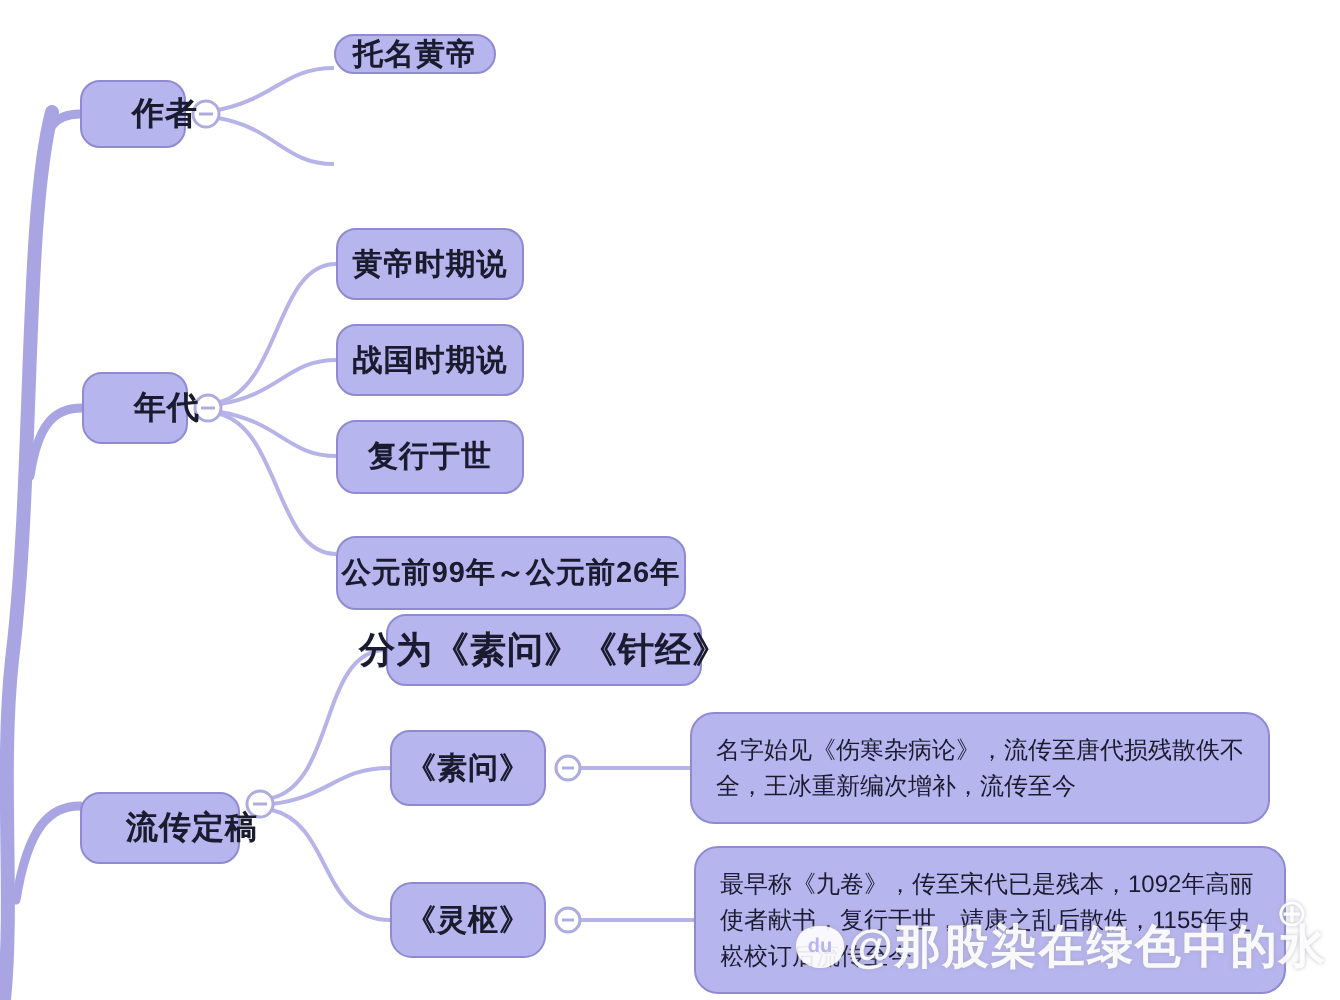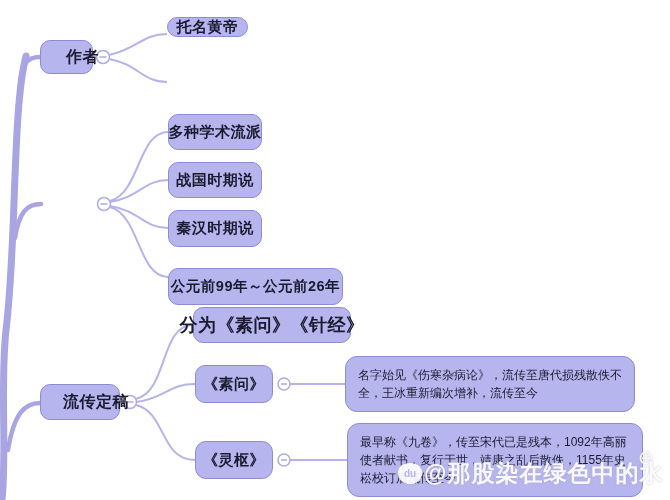--- a/index.html
+++ b/index.html
@@ -115,27 +115,28 @@
       <circle cx="284" cy="384" r="6" fill="#ffffff" stroke="#aeabdf" stroke-width="1.5"></circle>
       <line x1="281" y1="384" x2="287" y2="384" stroke="#aeabdf" stroke-width="1.5"></line>
     </g>
     <g>
       <circle cx="284" cy="460" r="6" fill="#ffffff" stroke="#aeabdf" stroke-width="1.5"></circle>
       <line x1="281" y1="460" x2="287" y2="460" stroke="#aeabdf" stroke-width="1.5"></line>
     </g>
   </svg>
 
   <div class="node main" style="left:40px;top:40px;width:53px;height:34px;">作者</div>
-  <div class="node main" style="left:40px;top:384px;width:80px;height:36px;">流传定稿</div>
+  <div class="node main" style="left:41px;top:186px;width:53px;height:36px;">年代</div>
+  <div class="node main" style="left:40px;top:396px;width:80px;height:36px;">流传定稿</div>
 
   <div class="node child" style="left:167px;top:17px;width:81px;height:20px;">托名黄帝</div>
 
-  <div class="node child" style="left:168px;top:114px;width:94px;height:36px;">多种学术流派</div>
+  <div class="node child" style="left:168px;top:114px;width:94px;height:36px;">黄帝时期说</div>
   <div class="node child" style="left:168px;top:162px;width:94px;height:36px;">战国时期说</div>
-  <div class="node child" style="left:168px;top:210px;width:94px;height:37px;">秦汉时期说</div>
+  <div class="node child" style="left:168px;top:210px;width:94px;height:37px;">复行于世</div>
   <div class="node child" style="left:168px;top:268px;width:175px;height:37px;font-size:14.5px;">公元前99年～公元前26年</div>
 
   <div class="node child" style="left:193px;top:307px;width:158px;height:36px;font-size:18px;text-align:center;">分为《素问》《针经》</div>
   <div class="node child" style="left:195px;top:365px;width:78px;height:38px;">《素问》</div>
   <div class="node child" style="left:195px;top:441px;width:78px;height:38px;border-radius:11px;">《灵枢》</div>
 
   <div class="node detail" style="left:345px;top:356px;width:290px;height:56px;">名字始见《伤寒杂病论》，流传至唐代损残散佚不全，王冰重新编次增补，流传至今</div>
   <div class="node detail" style="left:347px;top:423px;width:296px;height:74px;">最早称《九卷》，传至宋代已是残本，1092年高丽使者献书，复行于世，靖康之乱后散佚，1155年史崧校订后流传至今</div>
 
   <span class="wm-zoom" style="left:638px;top:446px;">⊕</span>

